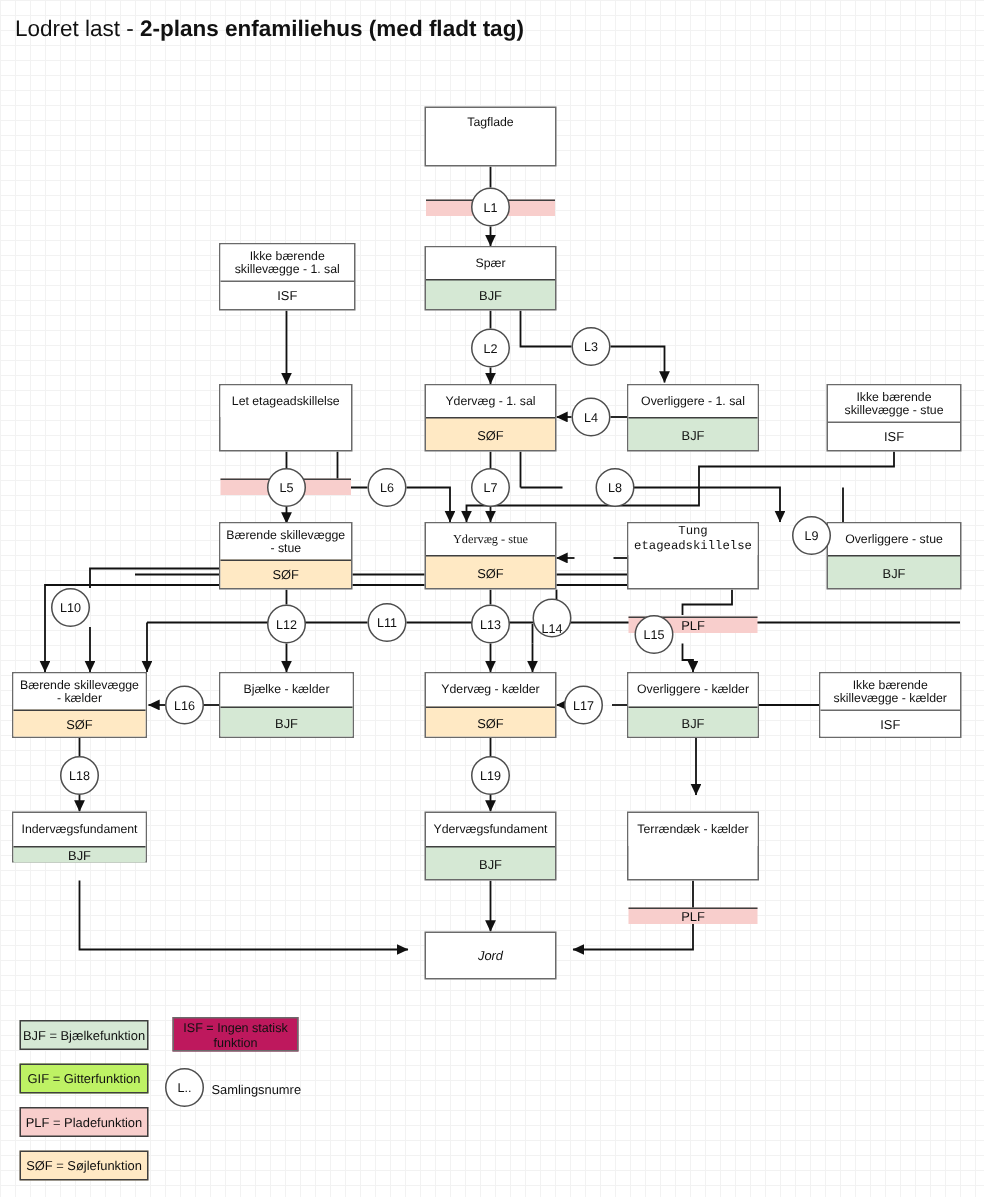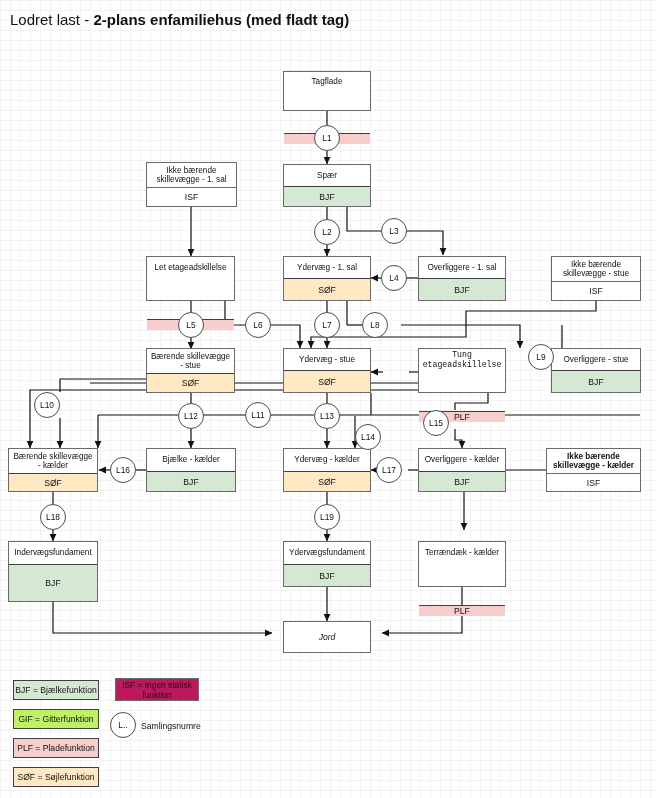--- a/index.html
+++ b/index.html
@@ -243,21 +243,21 @@
     <div class="nm" style="height:24px;">Ikke bærende skillevægge - stue</div>
     <div class="fn f-ISF">ISF</div>
   </div>
 
   <div class="node" style="left:146px;top:348px;width:89px;height:45px;">
     <div class="nm" style="height:24px;">Bærende skillevægge - stue</div>
     <div class="fn f-SOF">SØF</div>
   </div>
 
   <div class="node" style="left:283px;top:348px;width:88px;height:45px;">
-    <div class="nm" style="height:21px;">Ydervæg - stue</div>
+    <div class="nm" style="height:21px;font-family:Liberation Serif, serif;">Ydervæg - stue</div>
     <div class="fn f-SOF">SØF</div>
   </div>
 
   <div class="node" style="left:418px;top:348px;width:88px;height:45px;">
     <div class="nm" style="height:21px;font-family:Liberation Mono, monospace;">Tung etageadskillelse</div>
     <div class="fn f-PLF">PLF</div>
   </div>
 
   <div class="node" style="left:551px;top:348px;width:90px;height:45px;">
     <div class="nm" style="height:21px;">Overliggere - stue</div>
@@ -278,25 +278,25 @@
     <div class="nm" style="height:22px;">Ydervæg - kælder</div>
     <div class="fn f-SOF">SØF</div>
   </div>
 
   <div class="node" style="left:418px;top:448px;width:88px;height:44px;">
     <div class="nm" style="height:22px;">Overliggere - kælder</div>
     <div class="fn f-BJF">BJF</div>
   </div>
 
   <div class="node plain" style="left:546px;top:448px;width:95px;height:44px;">
-    <div class="nm" style="height:24px;font-weight:bold;">Ikke bærende skillevægge - kælder</div>
+    <div class="nm" style="height:24px;">Ikke bærende skillevægge - kælder</div>
     <div class="fn f-ISF">ISF</div>
   </div>
 
-  <div class="node" style="left:8px;top:541px;width:90px;height:61px;">
+  <div class="node" style="left:8px;top:541px;width:90px;height:34px;">
     <div class="nm" style="height:22px;">Indervægsfundament</div>
     <div class="fn f-BJF">BJF</div>
   </div>
 
   <div class="node" style="left:283px;top:541px;width:88px;height:46px;">
     <div class="nm" style="height:22px;">Ydervægsfundament</div>
     <div class="fn f-BJF">BJF</div>
   </div>
 
   <div class="node" style="left:418px;top:541px;width:88px;height:46px;">
@@ -322,39 +322,39 @@
     </div>
   <div class="jn" style="left:178px;top:312px;">
       <span>L5</span>
     </div>
   <div class="jn" style="left:245px;top:312px;">
       <span>L6</span>
     </div>
   <div class="jn" style="left:314px;top:312px;">
       <span>L7</span>
     </div>
-  <div class="jn" style="left:362px;top:312px;">
+  <div class="jn" style="left:397px;top:312px;">
       <span>L8</span>
     </div>
   <div class="jn" style="left:528px;top:344px;">
       <span>L9</span>
     </div>
   <div class="jn" style="left:34px;top:392px;">
       <span>L10</span>
     </div>
   <div class="jn" style="left:245px;top:402px;">
       <span>L11</span>
     </div>
   <div class="jn" style="left:178px;top:403px;">
       <span>L12</span>
     </div>
   <div class="jn" style="left:314px;top:403px;">
       <span>L13</span>
     </div>
-  <div class="jn" style="left:355px;top:424px;">
+  <div class="jn" style="left:355px;top:399px;align-items:flex-end;">
       <span>L14</span>
     </div>
   <div class="jn" style="left:423px;top:410px;">
       <span>L15</span>
     </div>
   <div class="jn" style="left:110px;top:457px;">
       <span>L16</span>
     </div>
   <div class="jn" style="left:376px;top:457px;">
       <span>L17</span>

